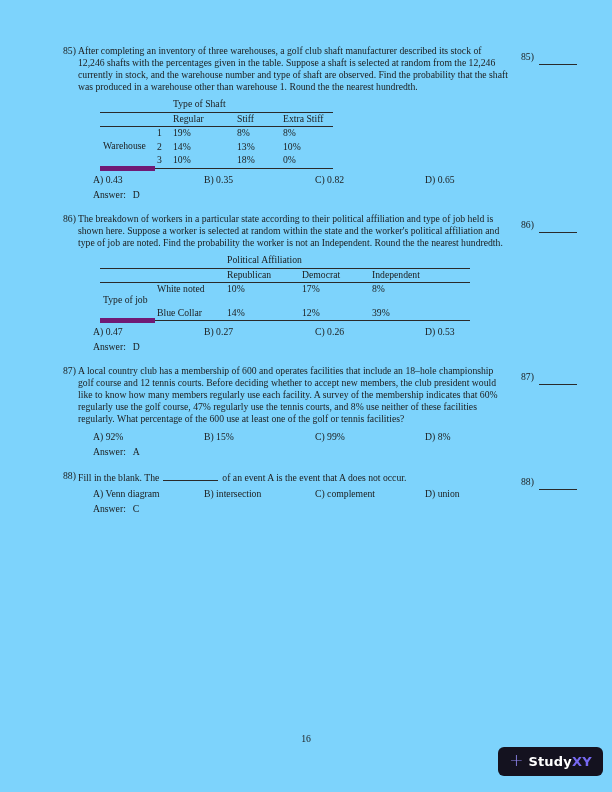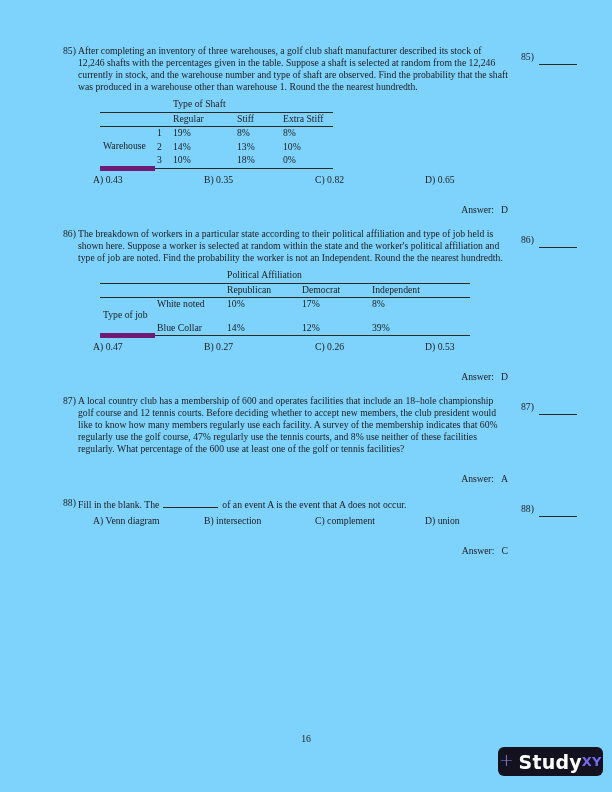--- a/index.html
+++ b/index.html
@@ -35,40 +35,40 @@
   .qtable td { padding: 0 2px 1px 2px; text-align: left; vertical-align: bottom; line-height: 12.6px; }
   .qtable tr.rule-below td { border-bottom: 1px solid #2a2a2a; }
   .qtable td.group { text-align: left; vertical-align: middle; padding-left: 3px; }
   .qtable td.group.rule-cell { border-bottom: 5px solid #701a75; }
   .qtable td.rowlabel { text-align: left; }
   .qtable .tbl-title { }
   .qtable td.gap-below { padding-bottom: 11px; }
 
   
   .choices { display:grid; grid-template-columns: 111px 111px 110px auto; padding-left: 15px; margin-top: 3px; }
-  .answer { padding-left: 15px; margin-top: 18px; text-align: right; }
+  .answer { padding-left: 15px; margin-top: 3px; }
   .answer .ans-val { margin-left: 7px; }
 
   
   .fill-blank {
     display:inline-block; width:55px; height:10px;
     border-bottom:1px solid #2a2a2a; margin:0 4px;
   }
 
   
   .page-number { position:absolute; top:733px; left:0; width:612px; text-align:center; }
   .logo {
     position:absolute; left:498px; top:747px;
     width:105px; height:29px;
     background:#14121f; border-radius:6px;
     display:flex; align-items:center; justify-content:center;
     font-family:"DejaVu Sans", sans-serif;
   }
   .logo-plus { color:#9287f0; font-size:17px; font-weight:300; line-height:1; margin-right:5px; position:relative; top:-1px; }
-  .logo-study { color:#ffffff; font-weight:bold; font-size:19px; letter-spacing:0.2px; }
+  .logo-study { color:#ffffff; font-weight:bold; font-size:13px; letter-spacing:0.2px; }
   .logo-xy { color:#7668f0; font-weight:bold; font-size:13px; letter-spacing:0.2px; }
 </style>
 </head>
 <body>
 
 <div class="page">
   <div class="content">
 
     <section class="question">
       <div class="q-row">
@@ -184,20 +184,26 @@
       <div class="margin-answer">
         <span>86)</span><span class="blank"></span>
       </div>
     </section>
 
     <section class="question">
       <div class="q-row">
         <span class="q-num">87)</span>
         <div class="q-body">
           <p class="q-text">A local country club has a membership of 600 and operates facilities that include an 18–hole championship golf course and 12 tennis courts. Before deciding whether to accept new members, the club president would like to know how many members regularly use each facility. A survey of the membership indicates that 60% regularly use the golf course, 47% regularly use the tennis courts, and 8% use neither of these facilities regularly. What percentage of the 600 use at least one of the golf or tennis facilities?</p>
+          <div class="choices" style="margin-top:6px;">
+            <span>A) 92%</span>
+            <span>B) 15%</span>
+            <span>C) 99%</span>
+            <span>D) 8%</span>
+          </div>
           <div class="answer">
             <span>Answer:</span><span class="ans-val">A</span>
           </div>
         </div>
       </div>
       <div class="margin-answer">
         <span>87)</span><span class="blank"></span>
       </div>
     </section>
 

